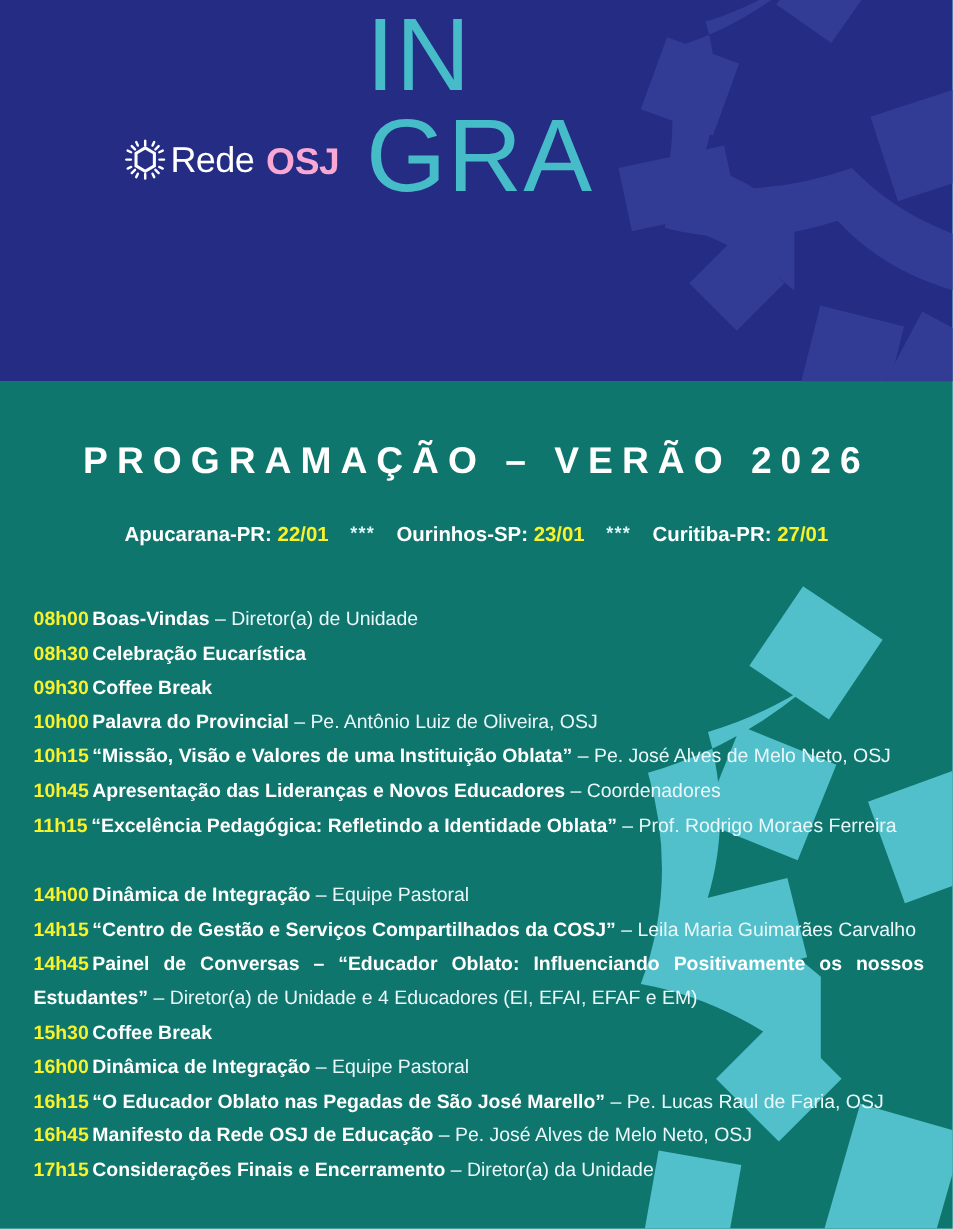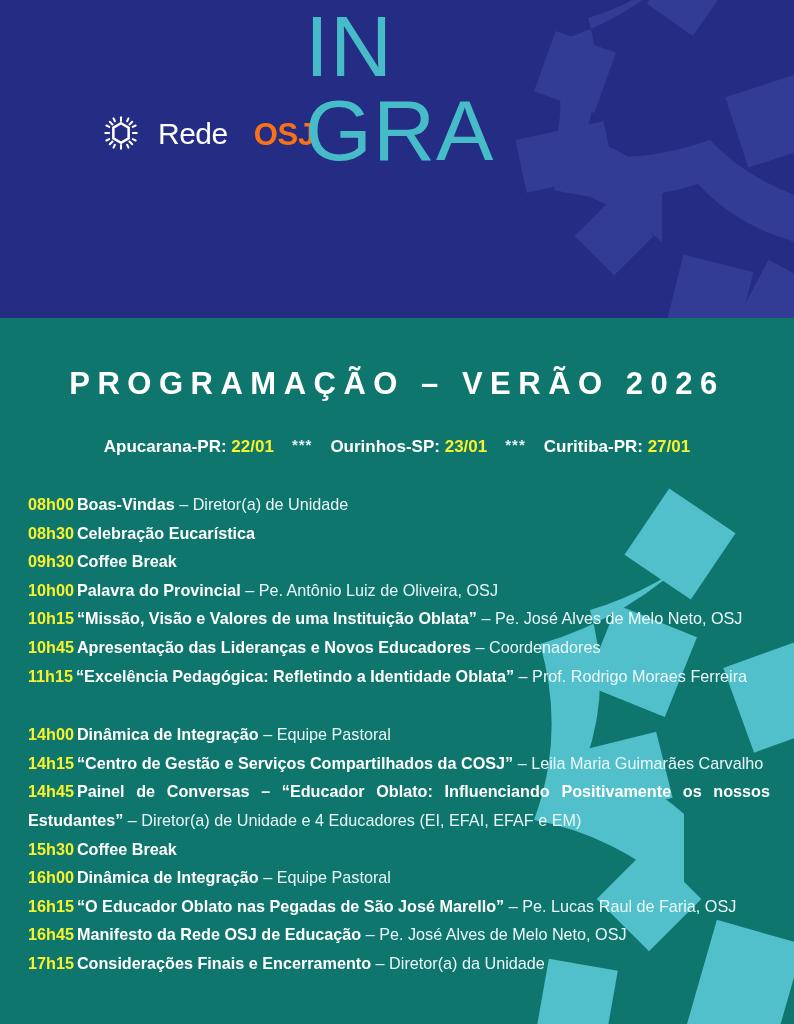--- a/index.html
+++ b/index.html
@@ -40,41 +40,41 @@
   .logo-block {
     position: absolute;
     left: 104px;
     top: 118px;
     width: 200px;
     color: #ffffff;
   }
   .logo-row {
     display: flex;
     align-items: center;
-    gap: 20px;
+    gap: 4px;
   }
   .logo-sun {
     width: 34px;
     height: 34px;
     flex: 0 0 34px;
     margin-top: -2px;
   }
   .logo-rede {
     font-size: 30px;
     font-weight: 400;
     letter-spacing: -0.5px;
     line-height: 1;
     color: #ffffff;
   }
   .logo-osj {
     font-size: 31px;
     font-weight: 700;
     letter-spacing: -0.3px;
     line-height: 1;
-    color: #f97316;
+    color: #f9a8d4;
     margin-left: 6px;
   }
   .logo-sub {
     text-align: right;
     font-size: 15px;
     font-weight: 700;
     letter-spacing: 0.2px;
     margin-top: 2px;
     padding-right: 2px;
     color: #ffffff;
@@ -141,21 +141,21 @@
     color: #dff4f6;
     letter-spacing: 1px;
     padding: 0 18px;
     font-size: 15px;
     vertical-align: 2px;
   }
 
   .schedule {
     position: absolute;
     left: 28px;
-    top: 172px;
+    top: 184px;
     width: 742px;
   }
 
   .item {
     font-size: 16.2px;
     line-height: 28.6px;
     color: #ffffff;
     margin: 0;
     text-align: justify;
     text-justify: inter-word;

